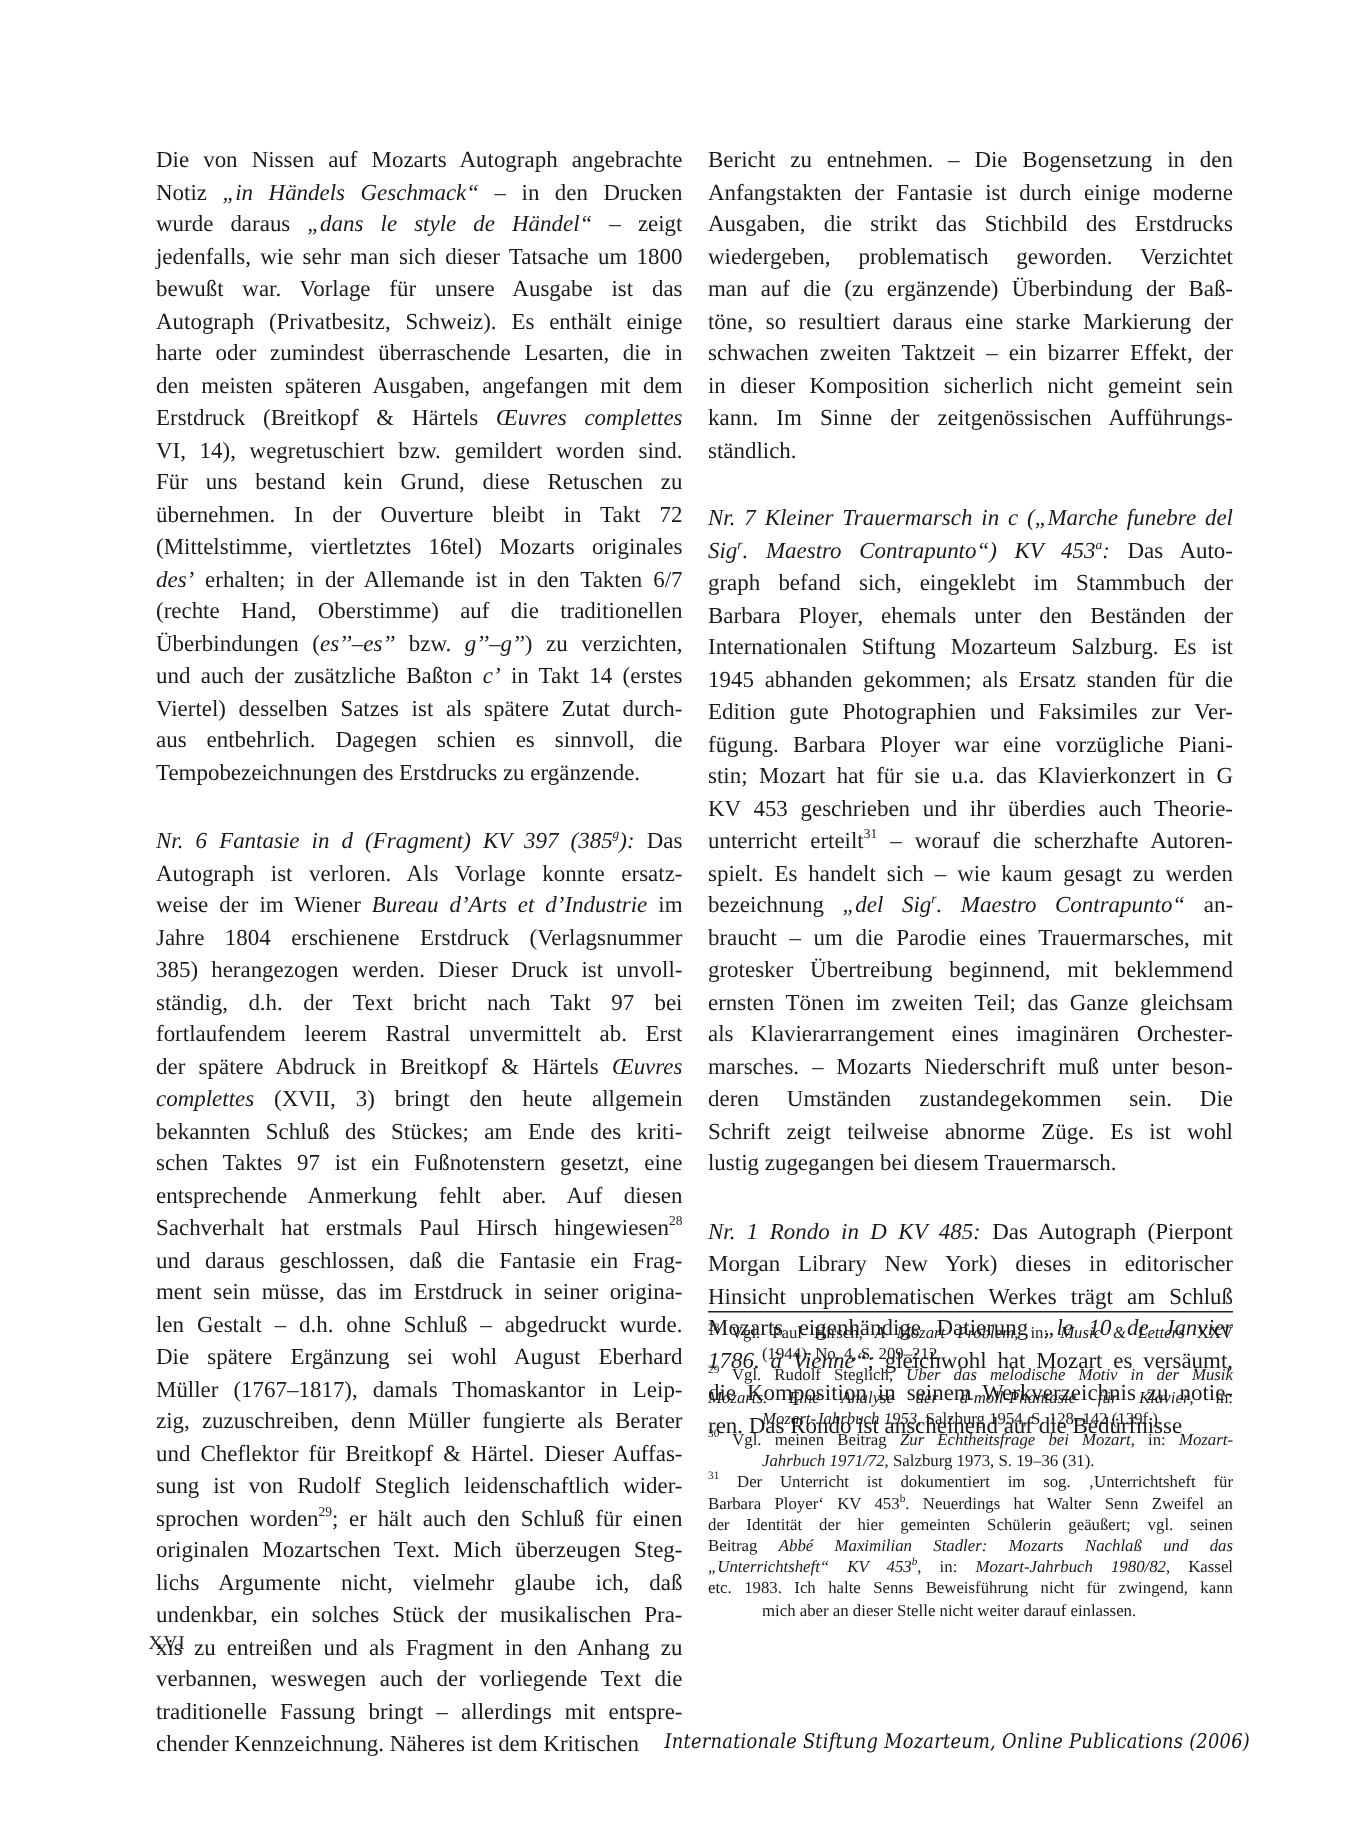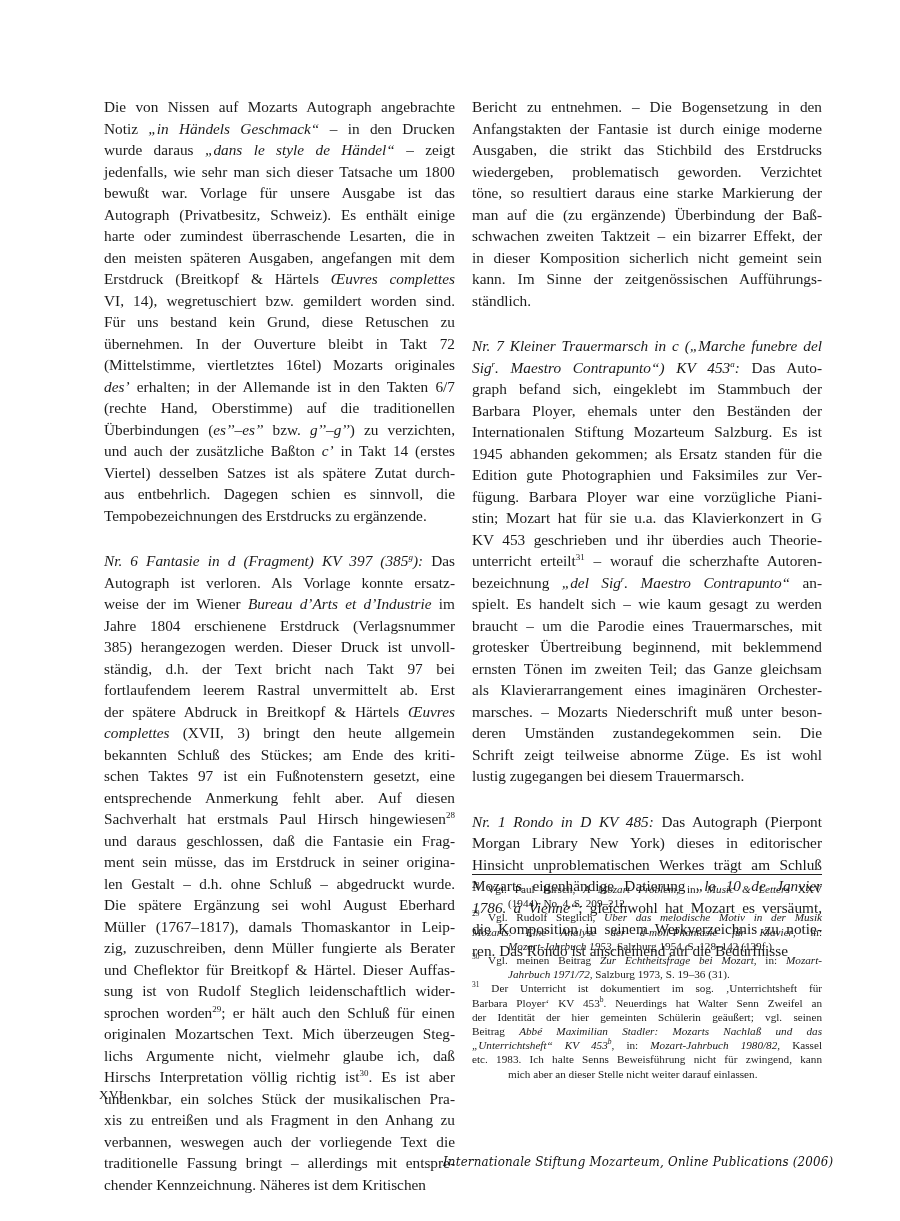--- a/index.html
+++ b/index.html
@@ -138,56 +138,55 @@
         <span class="line">ment sein müsse, das im Erstdruck in seiner origina-</span>
         <span class="line">len Gestalt – d.h. ohne Schluß – abgedruckt wurde.</span>
         <span class="line">Die spätere Ergänzung sei wohl August Eberhard</span>
         <span class="line">Müller (1767–1817), damals Thomaskantor in Leip-</span>
         <span class="line">zig, zuzuschreiben, denn Müller fungierte als Berater</span>
         <span class="line">und Cheflektor für Breitkopf &amp; Härtel. Dieser Auffas-</span>
         <span class="line">sung ist von Rudolf Steglich leidenschaftlich wider-</span>
         <span class="line">sprochen worden<sup>29</sup>; er hält auch den Schluß für einen</span>
         <span class="line">originalen Mozartschen Text. Mich überzeugen Steg-</span>
         <span class="line">lichs Argumente nicht, vielmehr glaube ich, daß</span>
-        <span class="line">Hirschs Interpretation völlig richtig ist<sup>30</sup>. Es ist aber</span>
         <span class="line">undenkbar, ein solches Stück der musikalischen Pra-</span>
         <span class="line">xis zu entreißen und als Fragment in den Anhang zu</span>
         <span class="line">verbannen, weswegen auch der vorliegende Text die</span>
         <span class="line">traditionelle Fassung bringt – allerdings mit entspre-</span>
         <span class="line last">chender Kennzeichnung. Näheres ist dem Kritischen</span>
       </div>
   </div>
 
   <div class="col col-right">
     <div class="para">
         <span class="line">Bericht zu entnehmen. – Die Bogensetzung in den</span>
         <span class="line">Anfangstakten der Fantasie ist durch einige moderne</span>
         <span class="line">Ausgaben, die strikt das Stichbild des Erstdrucks</span>
         <span class="line">wiedergeben, problematisch geworden. Verzichtet</span>
+        <span class="line">man auf die (zu ergänzende) Überbindung der Baß-</span>
         <span class="line">töne, so resultiert daraus eine starke Markierung der</span>
-        <span class="line">man auf die (zu ergänzende) Überbindung der Baß-</span>
         <span class="line">schwachen zweiten Taktzeit – ein bizarrer Effekt, der</span>
         <span class="line">in dieser Komposition sicherlich nicht gemeint sein</span>
         <span class="line">kann. Im Sinne der zeitgenössischen Aufführungs-</span>
         <span class="line last">ständlich.</span>
       </div>
     <div class="para">
         <span class="line"><i>Nr. 7 Kleiner Trauermarsch in c („Marche funebre del</i></span>
         <span class="line"><i>Sig</i><sup class="it">r</sup><i>. Maestro Contrapunto“) KV 453</i><sup class="it">a</sup><i>:</i> Das Auto-</span>
         <span class="line">graph befand sich, eingeklebt im Stammbuch der</span>
         <span class="line">Barbara Ployer, ehemals unter den Beständen der</span>
         <span class="line">Internationalen Stiftung Mozarteum Salzburg. Es ist</span>
         <span class="line">1945 abhanden gekommen; als Ersatz standen für die</span>
         <span class="line">Edition gute Photographien und Faksimiles zur Ver-</span>
         <span class="line">fügung. Barbara Ployer war eine vorzügliche Piani-</span>
         <span class="line">stin; Mozart hat für sie u.a. das Klavierkonzert in G</span>
         <span class="line">KV 453 geschrieben und ihr überdies auch Theorie-</span>
         <span class="line">unterricht erteilt<sup>31</sup> – worauf die scherzhafte Autoren-</span>
+        <span class="line">spielt. Es handelt sich – wie kaum gesagt zu werden</span>
         <span class="line">bezeichnung <i>„del Sig</i><sup class="it">r</sup><i>. Maestro Contrapunto“</i> an-</span>
-        <span class="line">spielt. Es handelt sich – wie kaum gesagt zu werden</span>
         <span class="line">braucht – um die Parodie eines Trauermarsches, mit</span>
         <span class="line">grotesker Übertreibung beginnend, mit beklemmend</span>
         <span class="line">ernsten Tönen im zweiten Teil; das Ganze gleichsam</span>
         <span class="line">als Klavierarrangement eines imaginären Orchester-</span>
         <span class="line">marsches. – Mozarts Niederschrift muß unter beson-</span>
         <span class="line">deren Umständen zustandegekommen sein. Die</span>
         <span class="line">Schrift zeigt teilweise abnorme Züge. Es ist wohl</span>
         <span class="line last">lustig zugegangen bei diesem Trauermarsch.</span>
       </div>
     <div class="para">

